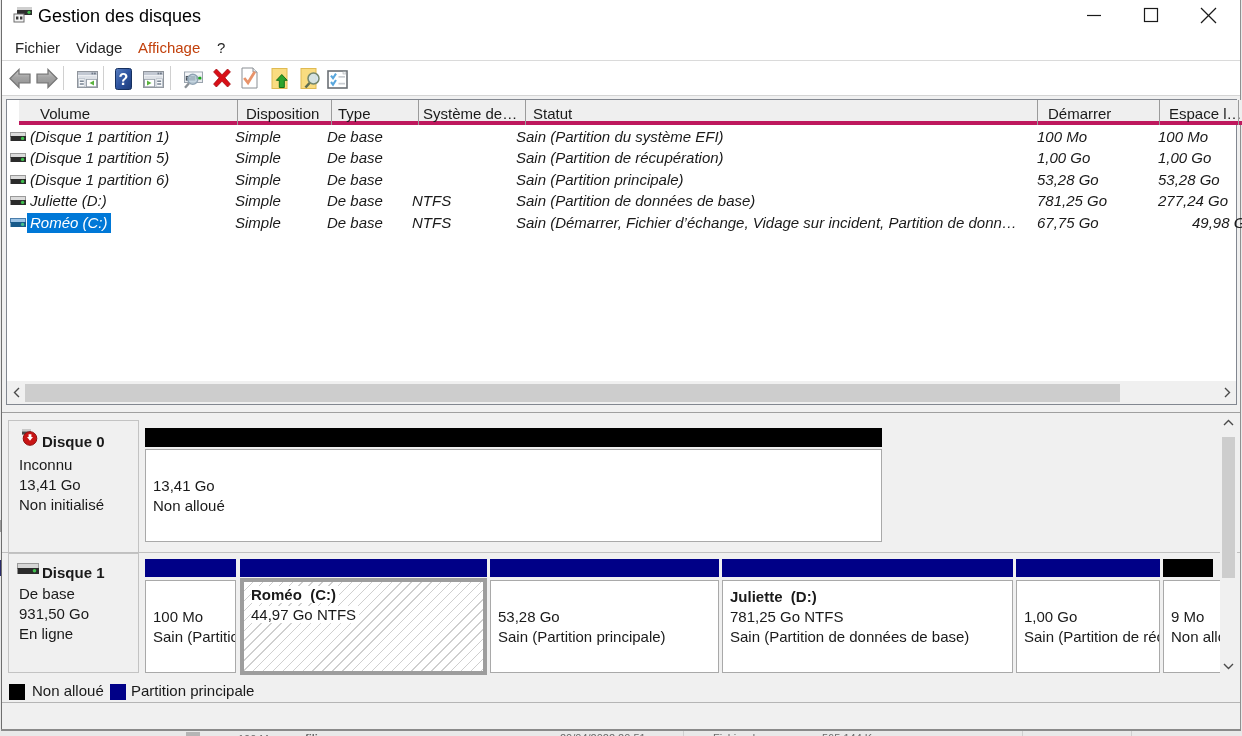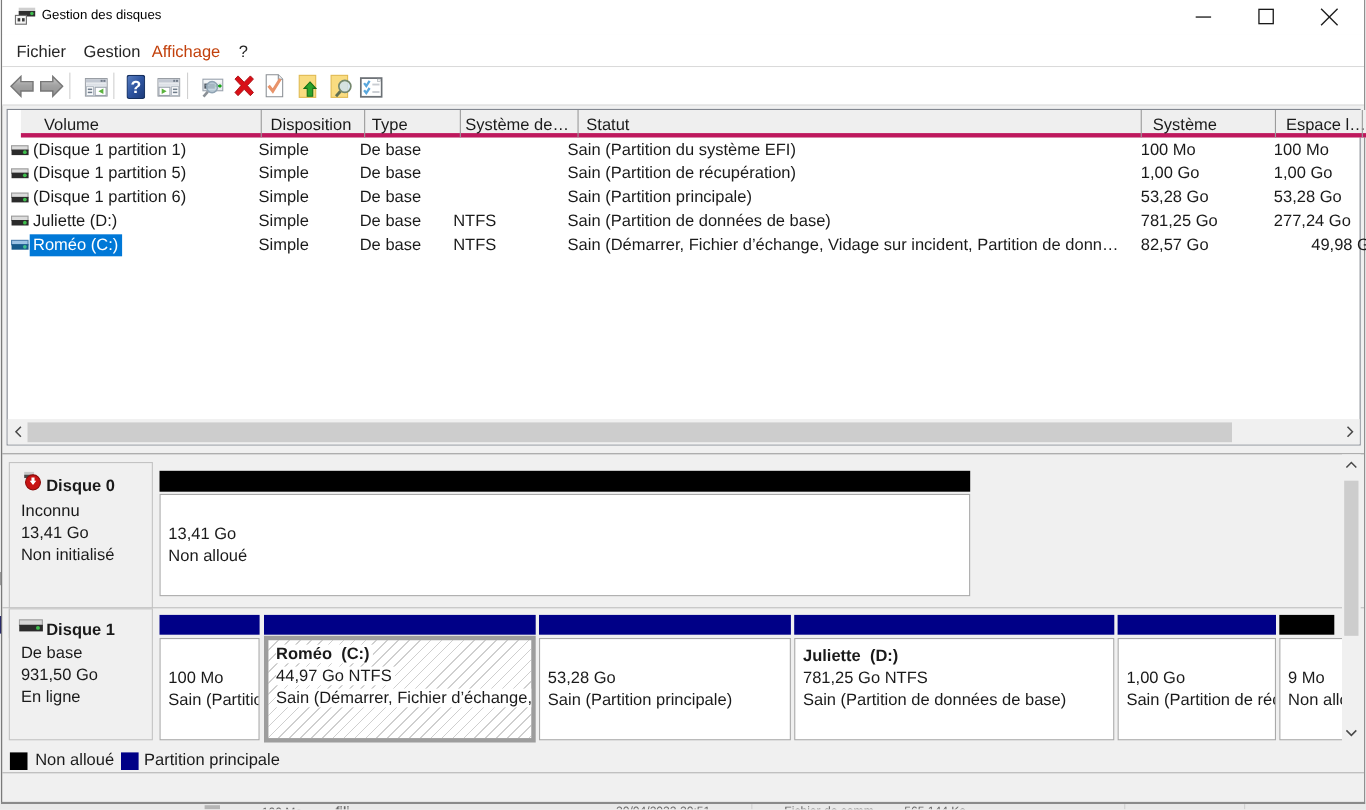--- a/index.html
+++ b/index.html
@@ -2,21 +2,21 @@
 <html><head>
 <meta charset="utf-8">
 <style>
 * { margin:0; padding:0; box-sizing:border-box; }
 html,body { width:1242px; height:736px; overflow:hidden; }
 body { font-family:"Liberation Sans", sans-serif; background:#e9e9e9; position:relative; font-size:15px; color:#1a1a1a; }
 .abs { position:absolute; }
 .hdr span { position:absolute; top:5px; color:#1a1a1a; }
 .hsep { position:absolute; top:0; width:1px; height:25px; background:#9b9b9b; }
 .row { position:absolute; left:0; width:100%; height:21px; }
-.row span { position:absolute; top:2px; white-space:nowrap; }
+.row span { position:absolute; top:2px; white-space:nowrap;font-style:italic; }
 .vol-ic { position:absolute; left:3px; top:3px; }
 .dpanel { position:absolute; left:8px; width:131px; background:#f0f0f0; border:1px solid #c3c3c3; }
 .dpanel .dl { position:absolute; left:10px; white-space:nowrap; }
 .bar { position:absolute; height:18px; }
 .pbody { position:absolute; background:#fff; border:1px solid #a9a9a9; overflow:hidden; }
 .pbody div, .psel div { position:absolute; left:7px; white-space:nowrap; }
 .psel div { background:#fff; padding-right:3px; }
 .psel { position:absolute; border:4px solid #9d9d9d; overflow:hidden;
   background:repeating-linear-gradient(135deg,#ffffff 0px,#ffffff 6px,#cfcfcf 6px,#cfcfcf 7px); }
 .lsq { position:absolute; width:16px; height:16px; }
@@ -34,31 +34,31 @@
 
 <div class="abs" style="left:2px;top:0;width:1238px;height:31px;background:#fff"></div>
 <svg class="abs" style="left:13px;top:6px" width="20" height="18" viewBox="0 0 20 18">
   <rect x="4" y="1" width="15" height="4" fill="#cfcfcf"></rect>
   <rect x="4" y="4" width="15" height="5" fill="#2e2e2e"></rect>
   <circle cx="16" cy="6.3" r="1.6" fill="#3fbf4e"></circle>
   <rect x="1" y="8" width="10" height="8" fill="#f4f4f4" stroke="#6c6c6c"></rect>
   <rect x="3" y="10.5" width="2.4" height="3" fill="#3a3a3a"></rect>
   <rect x="7" y="10.5" width="2.4" height="3" fill="#3a3a3a"></rect>
 </svg>
-<span class="abs" style="left:38px;top:6px;font-size:12px;color:#000">Gestion des disques</span>
+<span class="abs" style="left:38px;top:6px;font-size:18px;color:#000">Gestion des disques</span>
 <svg class="abs" style="left:1080px;top:0" width="162" height="31" viewBox="0 0 162 31">
   <line x1="7" y1="15.5" x2="21" y2="15.5" stroke="#1a1a1a" stroke-width="1.2"></line>
   <rect x="64.5" y="8.5" width="13" height="13" fill="none" stroke="#1a1a1a" stroke-width="1.2"></rect>
   <line x1="121" y1="8" x2="136" y2="23" stroke="#1a1a1a" stroke-width="1.2"></line>
   <line x1="136" y1="8" x2="121" y2="23" stroke="#1a1a1a" stroke-width="1.2"></line>
 </svg>
 
 <div class="abs" style="left:2px;top:31px;width:1238px;height:30px;background:#fff;border-bottom:1px solid #dadada"></div>
 <span class="abs" style="left:15px;top:39px;color:#262626">Fichier</span>
-<span class="abs" style="left:76px;top:39px;color:#262626">Gestion</span>
+<span class="abs" style="left:76px;top:39px;color:#262626">Vidage</span>
 <span class="abs" style="left:138px;top:39px;color:#c2410c">Affichage</span>
 <span class="abs" style="left:217px;top:39px;color:#262626">?</span>
 
 <div class="abs" style="left:2px;top:61px;width:1238px;height:35px;background:#ffffff;border-bottom:1px solid #d4d4d4"></div>
 <div class="abs" style="left:63px;top:66px;width:1px;height:24px;background:#d0d0d0"></div>
 <div class="abs" style="left:103px;top:66px;width:1px;height:24px;background:#d0d0d0"></div>
 <div class="abs" style="left:170px;top:66px;width:1px;height:24px;background:#d0d0d0"></div>
 <svg class="abs" style="left:9px;top:68px" width="22" height="21" viewBox="0 0 22 21">
   <defs>
       <linearGradient id="ag" x1="0" y1="0" x2="0" y2="1">
@@ -142,21 +142,21 @@
   <rect x="11.5" y="12.8" width="6.5" height="1.7" fill="#c9cdd2"></rect>
 </svg>
 
 <div class="abs" style="left:6px;top:99px;width:1231px;height:306px;background:#fff;border:1px solid #828790">
   <div class="hdr" style="position:absolute;left:12px;top:0;width:100%;height:25px;background:#efefef;border-bottom:4px solid #be185d">
     <span style="left:21px">Volume</span>
     <span style="left:227px">Disposition</span>
     <span style="left:319px">Type</span>
     <span style="left:404px">Système de…</span>
     <span style="left:514px">Statut</span>
-    <span style="left:1029px">Système</span>
+    <span style="left:1029px">Démarrer</span>
     <span style="left:1150px">Espace l…</span>
     <div class="hsep" style="left:218px"></div>
     <div class="hsep" style="left:312px"></div>
     <div class="hsep" style="left:399px"></div>
     <div class="hsep" style="left:506px"></div>
     <div class="hsep" style="left:1018px"></div>
     <div class="hsep" style="left:1140px"></div>
     <div class="hsep" style="left:1219px"></div>
   </div>
     <div class="row" style="top:26px">
@@ -216,21 +216,21 @@
       <svg class="vol-ic" width="17" height="15" viewBox="0 0 17 15">
         <rect x="0.5" y="3.5" width="15" height="4" fill="#9cc3e5" stroke="#4a7dab"></rect>
         <rect x="0.5" y="7" width="15.5" height="5" fill="#175a8a"></rect>
         <circle cx="12.6" cy="9.4" r="1.7" fill="#3fbf8e"></circle>
       </svg>
       <span style="left:20px;top:1px;background:#0078d7;color:#fff;padding:1px 3px 2px 3px">Roméo (C:)</span>
       <span style="left:228px">Simple</span>
       <span style="left:320px">De base</span>
       <span style="left:405px">NTFS</span>
       <span style="left:509px;width:501px;overflow:hidden;text-overflow:ellipsis;display:inline-block">Sain (Démarrer, Fichier d’échange, Vidage sur incident, Partition de données de base)</span>
-      <span style="left:1030px">82,57 Go</span>
+      <span style="left:1030px">67,75 Go</span>
       <span style="left:1185px">49,98 Go</span>
     </div>
   <div style="position:absolute;left:0;bottom:0;width:100%;height:23px;background:#f0f0f0">
     <svg class="abs" style="left:6px;top:6px" width="7" height="11" viewBox="0 0 7 11">
         <path d="M6 1 L1.5 5.5 L6 10" fill="none" stroke="#4a4a4a" stroke-width="1.4"></path>
       </svg>
     <div class="abs" style="left:18px;top:3px;width:1095px;height:18px;background:#cdcdcd"></div>
     <svg class="abs" style="left:1217px;top:6px" width="7" height="11" viewBox="0 0 7 11">
         <path d="M1 1 L5.5 5.5 L1 10" fill="none" stroke="#4a4a4a" stroke-width="1.4"></path>
       </svg>
@@ -269,21 +269,20 @@
 </div>
 <div class="bar" style="left:145px;top:559px;width:91px;background:#000087"></div>
 <div class="pbody" style="left:145px;top:580px;width:91px;height:93px">
   <div style="top:27px">100 Mo</div>
   <div style="top:47px">Sain (Partition du système EFI)</div>
 </div>
 <div class="bar" style="left:240px;top:559px;width:247px;background:#000087"></div>
 <div class="psel" style="left:240px;top:578px;width:247px;height:97px">
   <div class="bold" style="top:4px">Roméo&nbsp; (C:)</div>
   <div style="top:24px">44,97 Go NTFS</div>
-  <div style="top:44px">Sain (Démarrer, Fichier d’échange,&nbsp;</div>
 </div>
 <div class="bar" style="left:490px;top:559px;width:229px;background:#000087"></div>
 <div class="pbody" style="left:490px;top:580px;width:229px;height:93px">
   <div style="top:27px">53,28 Go</div>
   <div style="top:47px">Sain (Partition principale)</div>
 </div>
 <div class="bar" style="left:722px;top:559px;width:291px;background:#000087"></div>
 <div class="pbody" style="left:722px;top:580px;width:291px;height:93px">
   <div class="bold" style="top:7px">Juliette&nbsp; (D:)</div>
   <div style="top:27px">781,25 Go NTFS</div>

